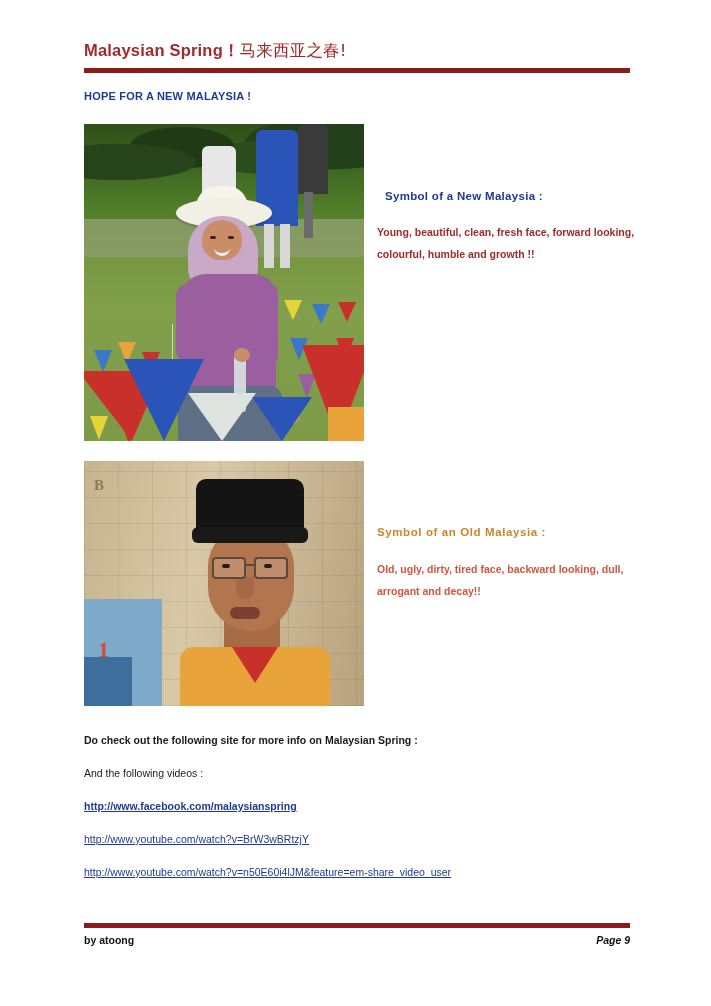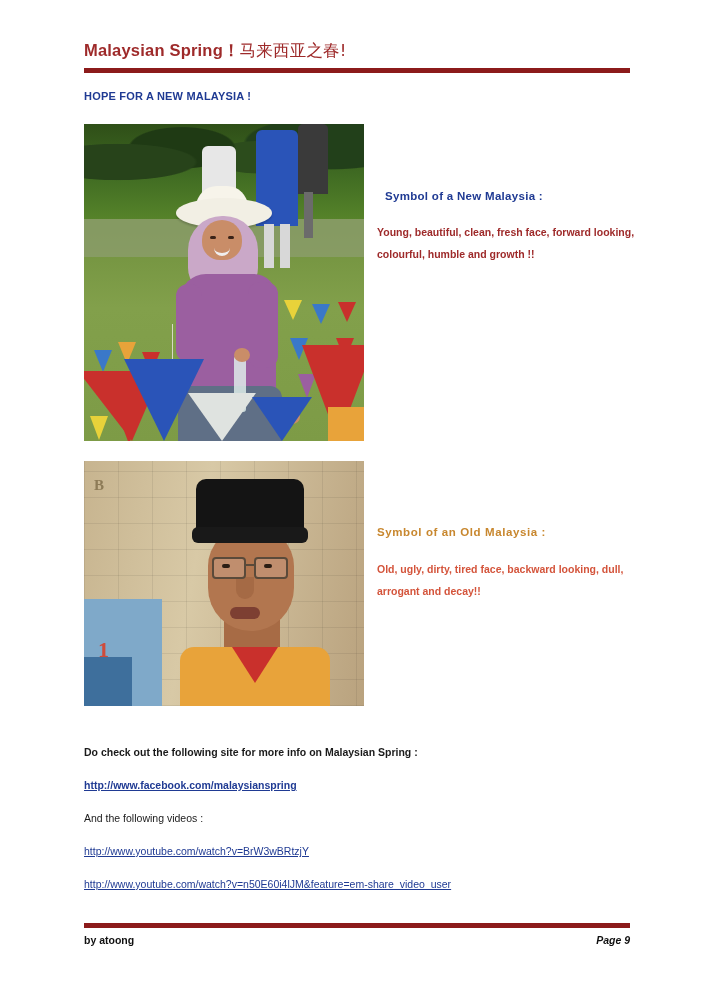--- a/index.html
+++ b/index.html
@@ -356,21 +356,21 @@
   #cap2-head { left: 377px; top: 526px; color: #c8872e; letter-spacing: .6px; }
   #cap2-body { left: 377px; top: 558px; color: #d4543b; }
   
   .links {
     position: absolute;
     left: 84px;
     top: 733px;
     width: 560px;
   }
   .links p {
-    margin: 12px 0 19px 0;
+    margin: 0 0 19px 0;
     font-size: 10.5px;
     color: #1a1a1a;
     line-height: 14px;
   }
   .links p.b { font-weight: bold; }
   .links a {
     color: #1f3a93;
     text-decoration: underline;
     font-size: 10.5px;
   }
@@ -490,24 +490,24 @@
     <div class="m-neck"></div>
     <div class="m-shirt"></div>
     <div class="m-collar"></div>
   </div>
 
   <div class="cap-head" id="cap2-head">Symbol of an Old Malaysia :</div>
   <div class="cap-body" id="cap2-body">Old, ugly, dirty, tired face, backward looking, dull, arrogant and decay!!</div>
 
   <div class="links">
     <p class="b">Do check out the following site for more info on Malaysian Spring :</p>
+    <p>And the following videos :</p>
     <p>
       <a class="bold" href="#">http://www.facebook.com/malaysianspring</a>
     </p>
-    <p>And the following videos :</p>
     <p>
       <a href="#">http://www.youtube.com/watch?v=BrW3wBRtzjY</a>
     </p>
     <p>
       <a href="#">http://www.youtube.com/watch?v=n50E60i4lJM&amp;feature=em-share_video_user</a>
     </p>
   </div>
 
   <div class="footer-rule"></div>
   <div class="footer-left">by atoong</div>

